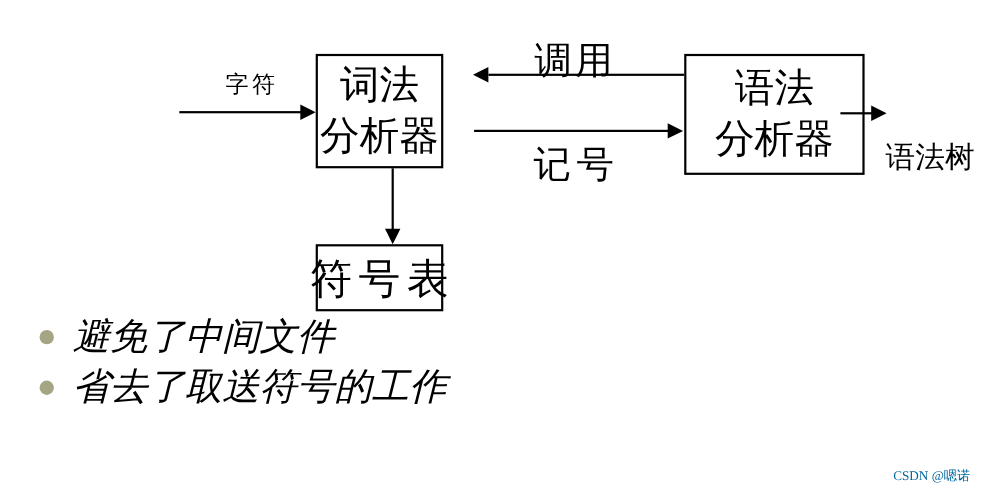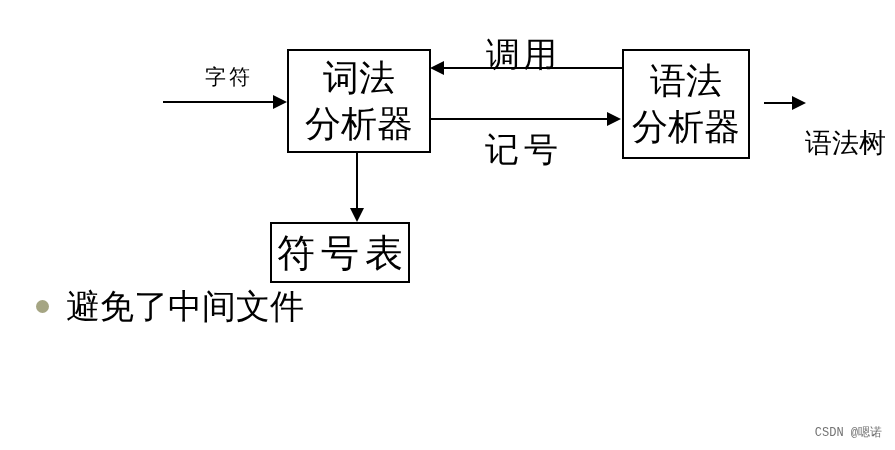--- a/index.html
+++ b/index.html
@@ -18,23 +18,23 @@
     border: 2px solid #000000;
     box-sizing: border-box;
     background: #ffffff;
     display: flex;
     flex-direction: column;
     align-items: center;
     justify-content: center;
     text-align: center;
   }
   .dbox .bline { font-size: 36px; line-height: 46px; white-space: nowrap; }
-  #box-lexer  { left: 287px; top: 49px;  width: 144px; height: 104px; }
-  #box-parser { left: 622px; top: 49px;  width: 128px; height: 110px; }
-  #box-symtab { left: 270px; top: 222px; width: 140px; height: 61px; }
+  #box-lexer  { left: 287px; top: 49px;  width: 116px; height: 104px; }
+  #box-parser { left: 622px; top: 49px;  width: 164px; height: 110px; }
+  #box-symtab { left: 287px; top: 222px; width: 116px; height: 61px; }
   #box-symtab .bline { font-size: 38px; letter-spacing: 6px; text-indent: 6px; }
   
   .lbl { position: absolute; white-space: nowrap; }
   #lbl-source { left: 48px; top: 56px; font-size: 34px; line-height: 36px; }
   #lbl-chars  { left: 205px; top: 63px; font-size: 21px; letter-spacing: 3px; }
   #lbl-call   { left: 486px; top: 32px; font-size: 34px; letter-spacing: 3px; }
   #lbl-token  { left: 485px; top: 127px; font-size: 34px; letter-spacing: 5px; }
   #lbl-tree   { left: 805px; top: 89px; font-size: 27px; margin-top: 36px; }
   
   .hline { position: absolute; height: 2px; background: #000000; }
@@ -45,26 +45,26 @@
     border-right: 14px solid #000000; border-top: 7px solid transparent; border-bottom: 7px solid transparent; }
   .head-down  { position: absolute; width: 0; height: 0;
     border-top: 14px solid #000000; border-left: 7px solid transparent; border-right: 7px solid transparent; }
   
   .bullets { position: absolute; left: 36px; top: 288px; }
   .bullet-item { display: flex; align-items: center; margin-bottom: 9px; }
   .bullet-dot {
     width: 13px; height: 13px; border-radius: 50%;
     background: #a5a583; margin-right: 17px; flex: 0 0 auto;
   }
-  .bullet-text { font-size: 34px; line-height: 37px; white-space: nowrap; }
+  .bullet-text { font-size: 34px; line-height: 37px; white-space: nowrap; font-style: italic; }
   
   .watermark {
     position: absolute; right: 13px; top: 424px;
-    font-family: Liberation Mono, monospace;
-    font-size: 12px; color: #737373; white-space: nowrap;
+    font-family: Liberation Serif, serif;
+    font-size: 12px; color: #0369a1; white-space: nowrap;
   }
 </style>
 </head>
 <body>
 
 <div class="canvas">
 
   <div class="lbl" id="lbl-source">
   </div>
 
@@ -109,17 +109,21 @@
 
   <div class="dbox" id="box-symtab">
     <div class="bline">符号表</div>
   </div>
 
   <div class="bullets">
     <div class="bullet-item">
       <div class="bullet-dot"></div>
       <div class="bullet-text">避免了中间文件</div>
     </div>
+    <div class="bullet-item">
+      <div class="bullet-dot"></div>
+      <div class="bullet-text">省去了取送符号的工作</div>
+    </div>
   </div>
 
   <div class="watermark">CSDN @嗯诺</div>
 
 </div>
 
 </body></html>

